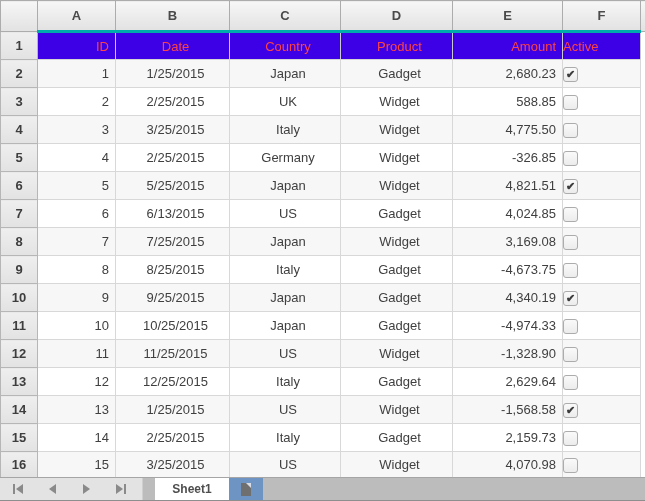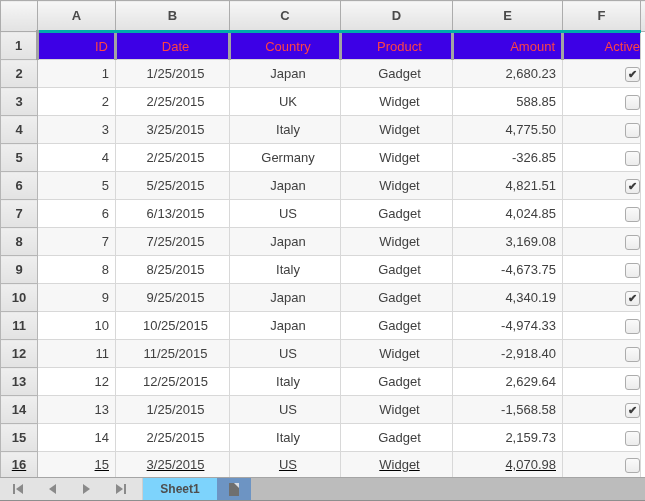--- a/index.html
+++ b/index.html
@@ -12,65 +12,65 @@
     --nav-area-bg:#E3E3E3;
   }
   html,body{margin:0;padding:0;background:#fff;}
   body{font-family:"Liberation Sans",sans-serif;}
   .app{width:645px;height:501px;overflow:hidden;background:#fff;display:flex;flex-direction:column;}
   .grid-area{height:477px;overflow:hidden;}
   table{border-collapse:collapse;table-layout:fixed;width:645px;}
   th,td{padding:0;overflow:hidden;white-space:nowrap;box-sizing:border-box;}
   #letters-row{height:31px;}
   tbody tr{height:28px;}
-  tbody tr:last-child{height:26px;text-decoration:underline;}
+  tbody tr:last-child{height:26px;}
   .corner,.colhdr,.hdr-filler{
     background:linear-gradient(180deg,#F7F7F7 0%,#EBEBEB 55%,#E2E2E2 100%);
     border:1px solid #ACACAC;
   }
   .colhdr{font-weight:bold;font-size:13px;color:#4A4A4A;text-align:center;}
   .rowhdr{
     background:linear-gradient(180deg,#EFEFEF,#E2E2E2);
     border:1px solid #B6B6B6;
     font-weight:bold;font-size:13px;color:#3E3E3E;text-align:center;
   }
   .hcell{
     background:var(--header-row-bg);
     color:var(--header-row-text);
-    border-left:3px solid #a3a3a3;border-right:1px solid #C9C9C9;
+    border-left:1px solid #a3a3a3;border-right:1px solid #C9C9C9;
     border-bottom:1px solid #D5D5D5;
     border-top:3px solid var(--frozen-line);
     font-size:13px;
   }
   .cell{border:1px solid #D8D8D8;color:#404040;font-size:13px;background:#fff;}
   tr.alt .cell{background:var(--alt-row-bg);}
   .filler{border:none;background:#fff;}
   .left{text-align:center;padding-left:6px;}
   .right{text-align:right;padding-right:6px;}
-  .center{text-align:right;}
+  .center{text-align:left;}
   .cb{
     display:inline-flex;align-items:center;justify-content:center;
     width:13px;height:13px;border:1px solid #ACACAC;border-radius:3px;
     background:linear-gradient(#FAFAFA,#ECECEC);vertical-align:middle;
   }
   .cb.checked::after{content:"\2714";font-size:11px;line-height:1;color:#3C3C3C;font-weight:bold;}
   
   .tabstrip{
     height:24px;border-top:1px solid #A5A5A5;border-bottom:1px solid #8E8E8E;
     background:var(--tabstrip-bg);display:flex;align-items:stretch;box-sizing:border-box;
   }
   .nav{
     width:143px;background:var(--nav-area-bg);border-right:1px solid #CFCFCF;
     display:flex;align-items:center;gap:22px;padding-left:12px;box-sizing:border-box;
   }
   .navbtn{width:12px;height:11px;display:flex;align-items:center;justify-content:center;background:none;border:none;padding:0;cursor:default;}
   .navbtn svg{display:block;}
   .sheet-tab{
-    width:74px;background:#7dd3fc;display:flex;align-items:center;justify-content:center;
-    font-size:12px;font-weight:bold;color:#4E4E4E;
+    width:74px;background:#ffffff;display:flex;align-items:center;justify-content:center;
+    font-size:12px;font-weight:bold;color:#4E4E4E;margin-left:12px;
   }
   .add-btn{width:34px;background:var(--add-sheet-button-bg);display:flex;align-items:center;justify-content:center;}
   .page-icon{position:relative;width:10px;height:13px;background:#6F6F6F;display:inline-block;}
   .page-icon::after{
     content:"";position:absolute;top:0;right:0;width:0;height:0;
     border-style:solid;border-width:0 5px 5px 0;
     border-color:transparent #D9DEE6 transparent transparent;
   }
   .strip-fill{flex:1;background:var(--tabstrip-bg);}
 </style>
@@ -212,21 +212,21 @@
             <td class="cell right">-4,974.33</td>
             <td class="cell center"><span class="cb"></span></td>
             <td class="filler"></td>
           </tr>
           <tr class="alt">
             <th class="rowhdr">12</th>
             <td class="cell right">11</td>
             <td class="cell left">11/25/2015</td>
             <td class="cell left">US</td>
             <td class="cell left">Widget</td>
-            <td class="cell right">-2,918.40</td>
+            <td class="cell right">-1,328.90</td>
             <td class="cell center"><span class="cb"></span></td>
             <td class="filler"></td>
           </tr>
           <tr>
             <th class="rowhdr">13</th>
             <td class="cell right">12</td>
             <td class="cell left">12/25/2015</td>
             <td class="cell left">Italy</td>
             <td class="cell left">Gadget</td>
             <td class="cell right">2,629.64</td>

